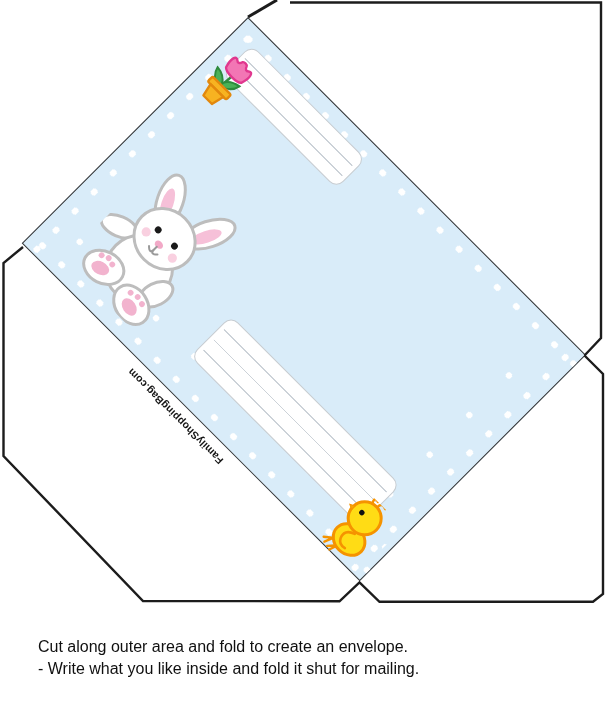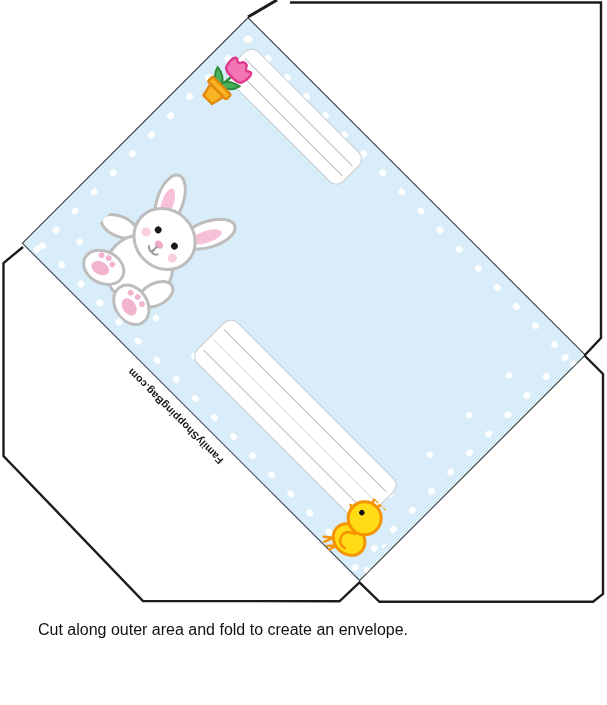--- a/index.html
+++ b/index.html
@@ -38,21 +38,21 @@
         rgba(0,0,0,0) 0 13.3px,#ccd2d8 13.3px 14.5px);}
   
   .tulip{left:7px;top:32px;}
   .bunny{left:40px;top:152px;}
   .chick{left:406px;top:250px;}
   
   .brand{left:155px;top:325px;width:150px;height:14px;transform:rotate(180deg);
          font-size:10.5px;font-weight:700;color:#151515;text-align:center;
          letter-spacing:0.2px;white-space:nowrap;}
   
-  .instructions{position:absolute;left:38px;top:619px;font-size:16px;line-height:22px;
+  .instructions{position:absolute;left:38px;top:636px;font-size:16px;line-height:22px;
                 color:#101010;}
 </style>
 </head>
 <body>
 
 <div class="canvas">
 
   <div class="diamond">
 
     <div class="dots-x dots-top"></div>
@@ -126,15 +126,16 @@
   <svg class="outline-svg" width="607" height="705" viewBox="0 0 607 705">
     <g fill="none" stroke="#1c1c1c" stroke-width="2.4" stroke-linejoin="miter">
       <path d="M248,17 L277,0" stroke-width="3"></path>
       <path d="M290,2.5 L601,2.5 L601,338 L584.5,355.5"></path>
       <path d="M584.5,355.5 L603,374 L603,594 L593,601.8 L379.5,601.8 L359.5,582.5 L339.5,601.3 L143,601 L3.5,456 L3.5,263 L23,247"></path>
     </g>
   </svg>
 
   <div class="instructions">
     <div>Cut along outer area and fold to create an envelope.</div>
+    <div>- Write what you like inside and fold it shut for mailing.</div>
   </div>
 
 </div>
 
 </body></html>

